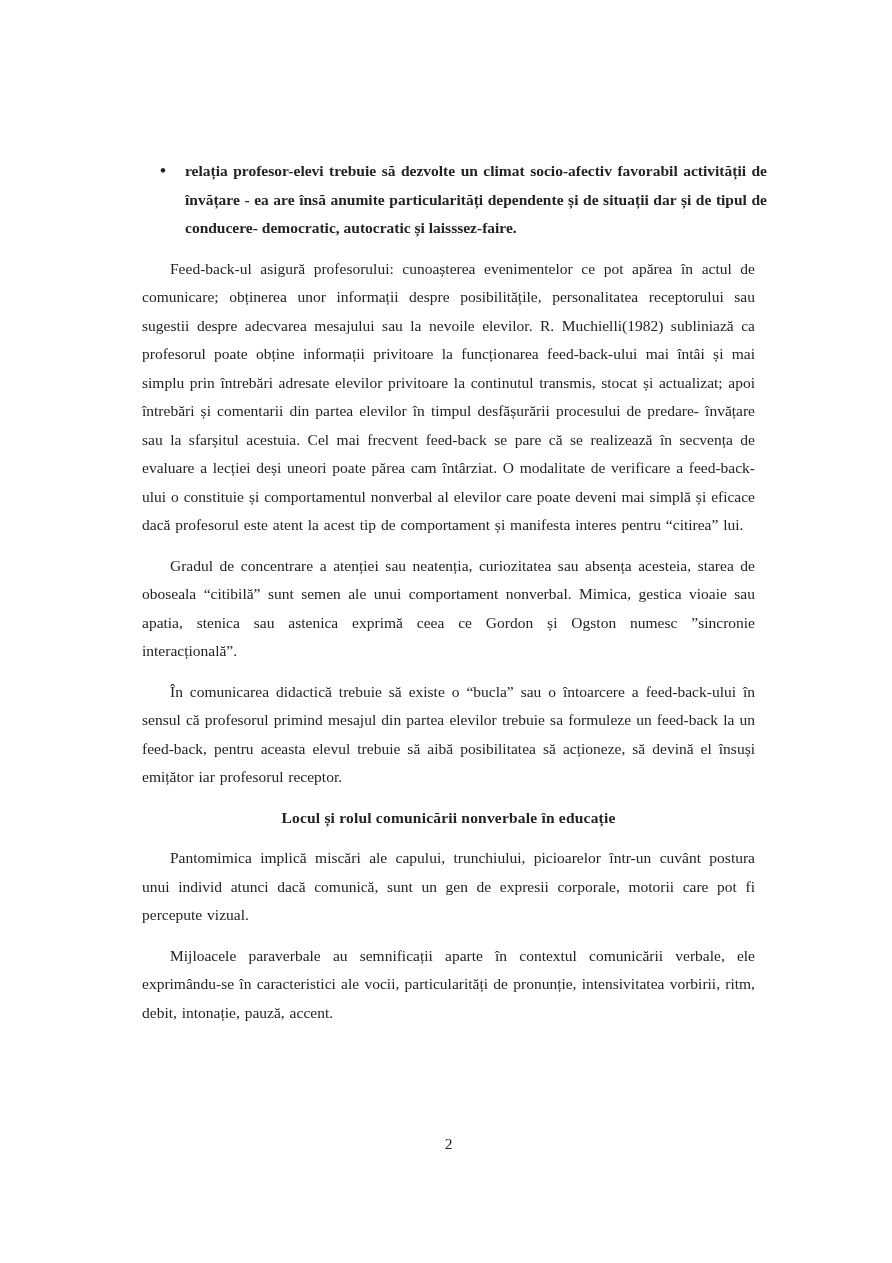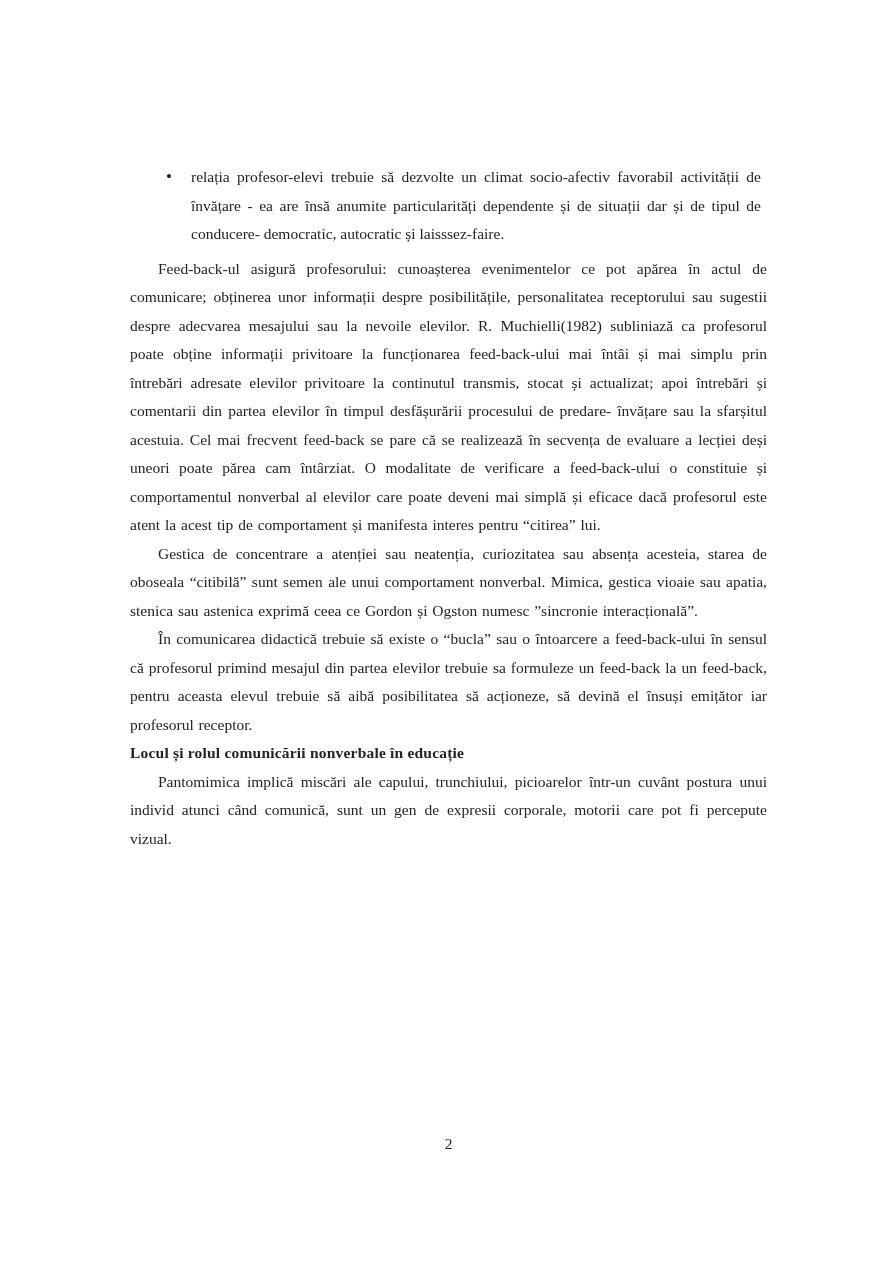--- a/index.html
+++ b/index.html
@@ -20,51 +20,53 @@
     inset: 0;
     background: #ffffff;
   }
   .content {
     position: absolute;
     left: 130px;
     top: 157px;
     width: 637px;
   }
   ul.bullets {
-    margin: 6px;
+    margin: 0;
     padding: 0;
     list-style: none;
+    font-weight: bold;
   }
   ul.bullets li {
     position: relative;
     padding-left: 55px;
     text-align: justify;
     font-size: 15.5px;
     line-height: 28.5px;
   }
   ul.bullets li::before {
     content: "\2022";
     position: absolute;
     left: 30px;
     top: 0;
     font-size: 17px;
   }
   p.para {
-    margin: 0;
+    margin: 12px;
     text-indent: 28px;
     text-align: justify;
     font-size: 15.5px;
     line-height: 28.5px;
     word-spacing: 1px;
   }
   h2.heading {
     margin: 0;
     font-size: 15.5px;
     line-height: 28.5px;
     font-weight: bold;
+    text-align: center;
     letter-spacing: 0.2px;
   }
   .page-num {
     position: absolute;
     top: 1130px;
     left: 130px;
     width: 637px;
     text-align: center;
     font-size: 15.5px;
     line-height: 28px;
@@ -75,28 +77,29 @@
 
 <div class="page">
   <div class="content">
 
     <ul class="bullets">
       <li>relația profesor-elevi trebuie să dezvolte un climat socio-afectiv favorabil activității de învățare - ea are însă anumite particularități dependente și de situații dar și de tipul de conducere- democratic, autocratic și laisssez-faire.</li>
     </ul>
 
     <p class="para">Feed-back-ul asigură profesorului: cunoașterea evenimentelor ce pot apărea în actul de comunicare; obținerea unor informații despre posibilitățile, personalitatea receptorului sau sugestii despre adecvarea mesajului sau la nevoile elevilor. R. Muchielli(1982) subliniază ca profesorul poate obține informații privitoare la funcționarea feed-back-ului mai întâi și mai simplu prin întrebări adresate elevilor privitoare la continutul transmis, stocat și actualizat; apoi întrebări și comentarii din partea elevilor în timpul desfășurării procesului de predare- învățare sau la sfarșitul acestuia. Cel mai frecvent feed-back se pare că se realizează în secvența de evaluare a lecției deși uneori poate părea cam întârziat. O modalitate de verificare a feed-back-ului o constituie și comportamentul nonverbal al elevilor care poate deveni mai simplă și eficace dacă profesorul este atent la acest tip de comportament și manifesta interes pentru “citirea” lui.</p>
 
-    <p class="para">Gestica de concentrare a atenției sau neatenția, curiozitatea sau absența acesteia, starea de oboseala “citibilă” sunt semen ale unui comportament nonverbal. Mimica, gestica vioaie sau apatia, stenica sau astenica exprimă ceea ce Gordon și Ogston numesc ”sincronie interacțională”.</p>
+    <p class="para">Gradul de concentrare a atenției sau neatenția, curiozitatea sau absența acesteia, starea de oboseala “citibilă” sunt semen ale unui comportament nonverbal. Mimica, gestica vioaie sau apatia, stenica sau astenica exprimă ceea ce Gordon și Ogston numesc ”sincronie interacțională”.</p>
 
     <p class="para">În comunicarea didactică trebuie să existe o “bucla” sau o întoarcere a feed-back-ului în sensul că profesorul primind mesajul din partea elevilor trebuie sa formuleze un feed-back la un feed-back, pentru aceasta elevul trebuie să aibă posibilitatea să acționeze, să devină el însuși emițător iar profesorul receptor.</p>
 
     <h2 class="heading">Locul și rolul comunicării nonverbale în educație</h2>
 
 
 
 
-    <p class="para">Pantomimica implică miscări ale capului, trunchiului, picioarelor într-un cuvânt postura unui individ atunci când comunică, sunt un gen de expresii corporale, motorii care pot fi percepute vizual.</p>
+    <p class="para">Pantomimica implică miscări ale capului, trunchiului, picioarelor într-un cuvânt postura unui individ atunci dacă comunică, sunt un gen de expresii corporale, motorii care pot fi percepute vizual.</p>
 
+    <p class="para">Mijloacele paraverbale au semnificații aparte în contextul comunicării verbale, ele exprimându-se în caracteristici ale vocii, particularități de pronunție, intensivitatea vorbirii, ritm, debit, intonație, pauză, accent.</p>
 
   </div>
 
   <div class="page-num">2</div>
 </div>
 
 </body></html>

